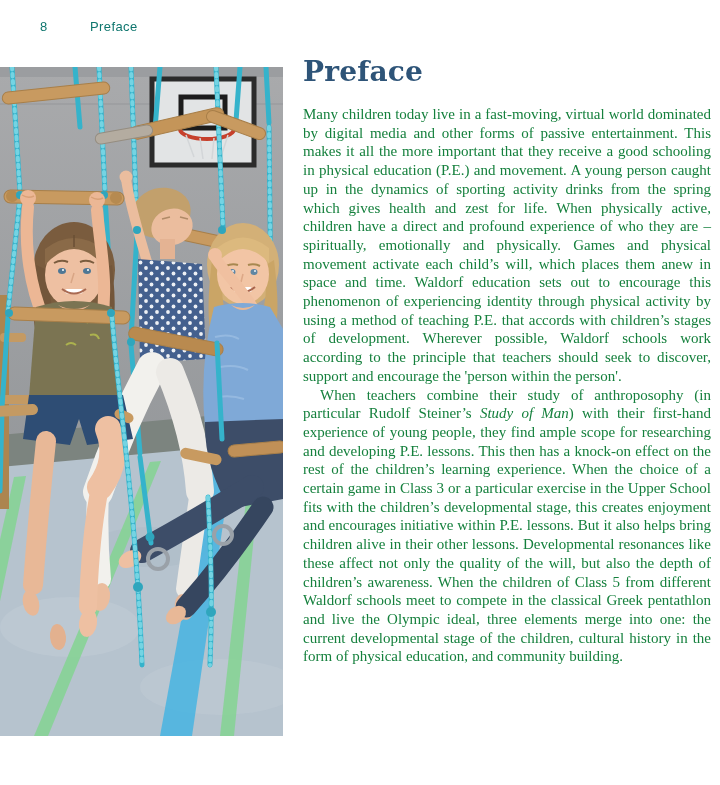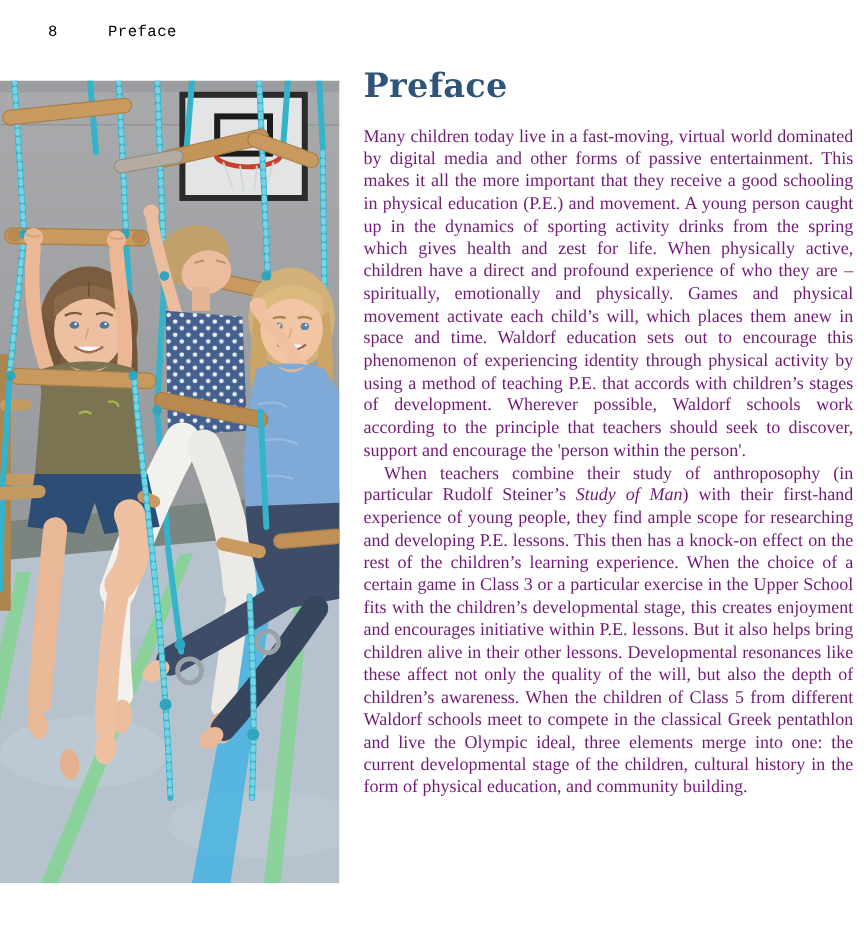--- a/index.html
+++ b/index.html
@@ -2,40 +2,40 @@
 <html><head>
 <meta charset="utf-8">
 <style>
   html,body{margin:0;padding:0;}
   body{
     width:720px;height:785px;background:#ffffff;position:relative;
     font-family:"Liberation Serif", serif;overflow:hidden;
   }
   .running-header{
     position:absolute;top:19px;left:40px;width:640px;
-    font-family:Liberation Mono, monospace;
-    font-size:13px;letter-spacing:.4px;color:#000000;
+    font-family:Liberation Sans, sans-serif;
+    font-size:13px;letter-spacing:.4px;color:#0f766e;
   }
   .running-header .pagenum{display:inline-block;min-width:12px;}
   .running-header .runtitle{display:inline-block;margin-left:38px;}
   .photo-frame{
     position:absolute;left:0;top:67px;width:283px;height:669px;overflow:hidden;
   }
   .photo-frame svg{display:block;width:283px;height:669px;}
   .article{
     position:absolute;left:303px;top:56px;width:408px;
   }
   .article h1{
     margin:0 0 17px 0;
     font-family:"DejaVu Serif", serif;
     font-weight:bold;font-size:28px;line-height:32px;color:#2e5478;
     letter-spacing:.2px;
   }
   .article p{
-    margin:0;font-size:15px;line-height:18.7px;color:#701a75;
+    margin:0;font-size:15px;line-height:18.7px;color:#15803d;
     text-align:justify;text-justify:inter-word;
   }
   .article p.indent{text-indent:17px;}
   .article p em{}
 </style>
 </head>
 <body>
 
 <header class="running-header">
   <span class="pagenum">8</span><span class="runtitle">Preface</span>

